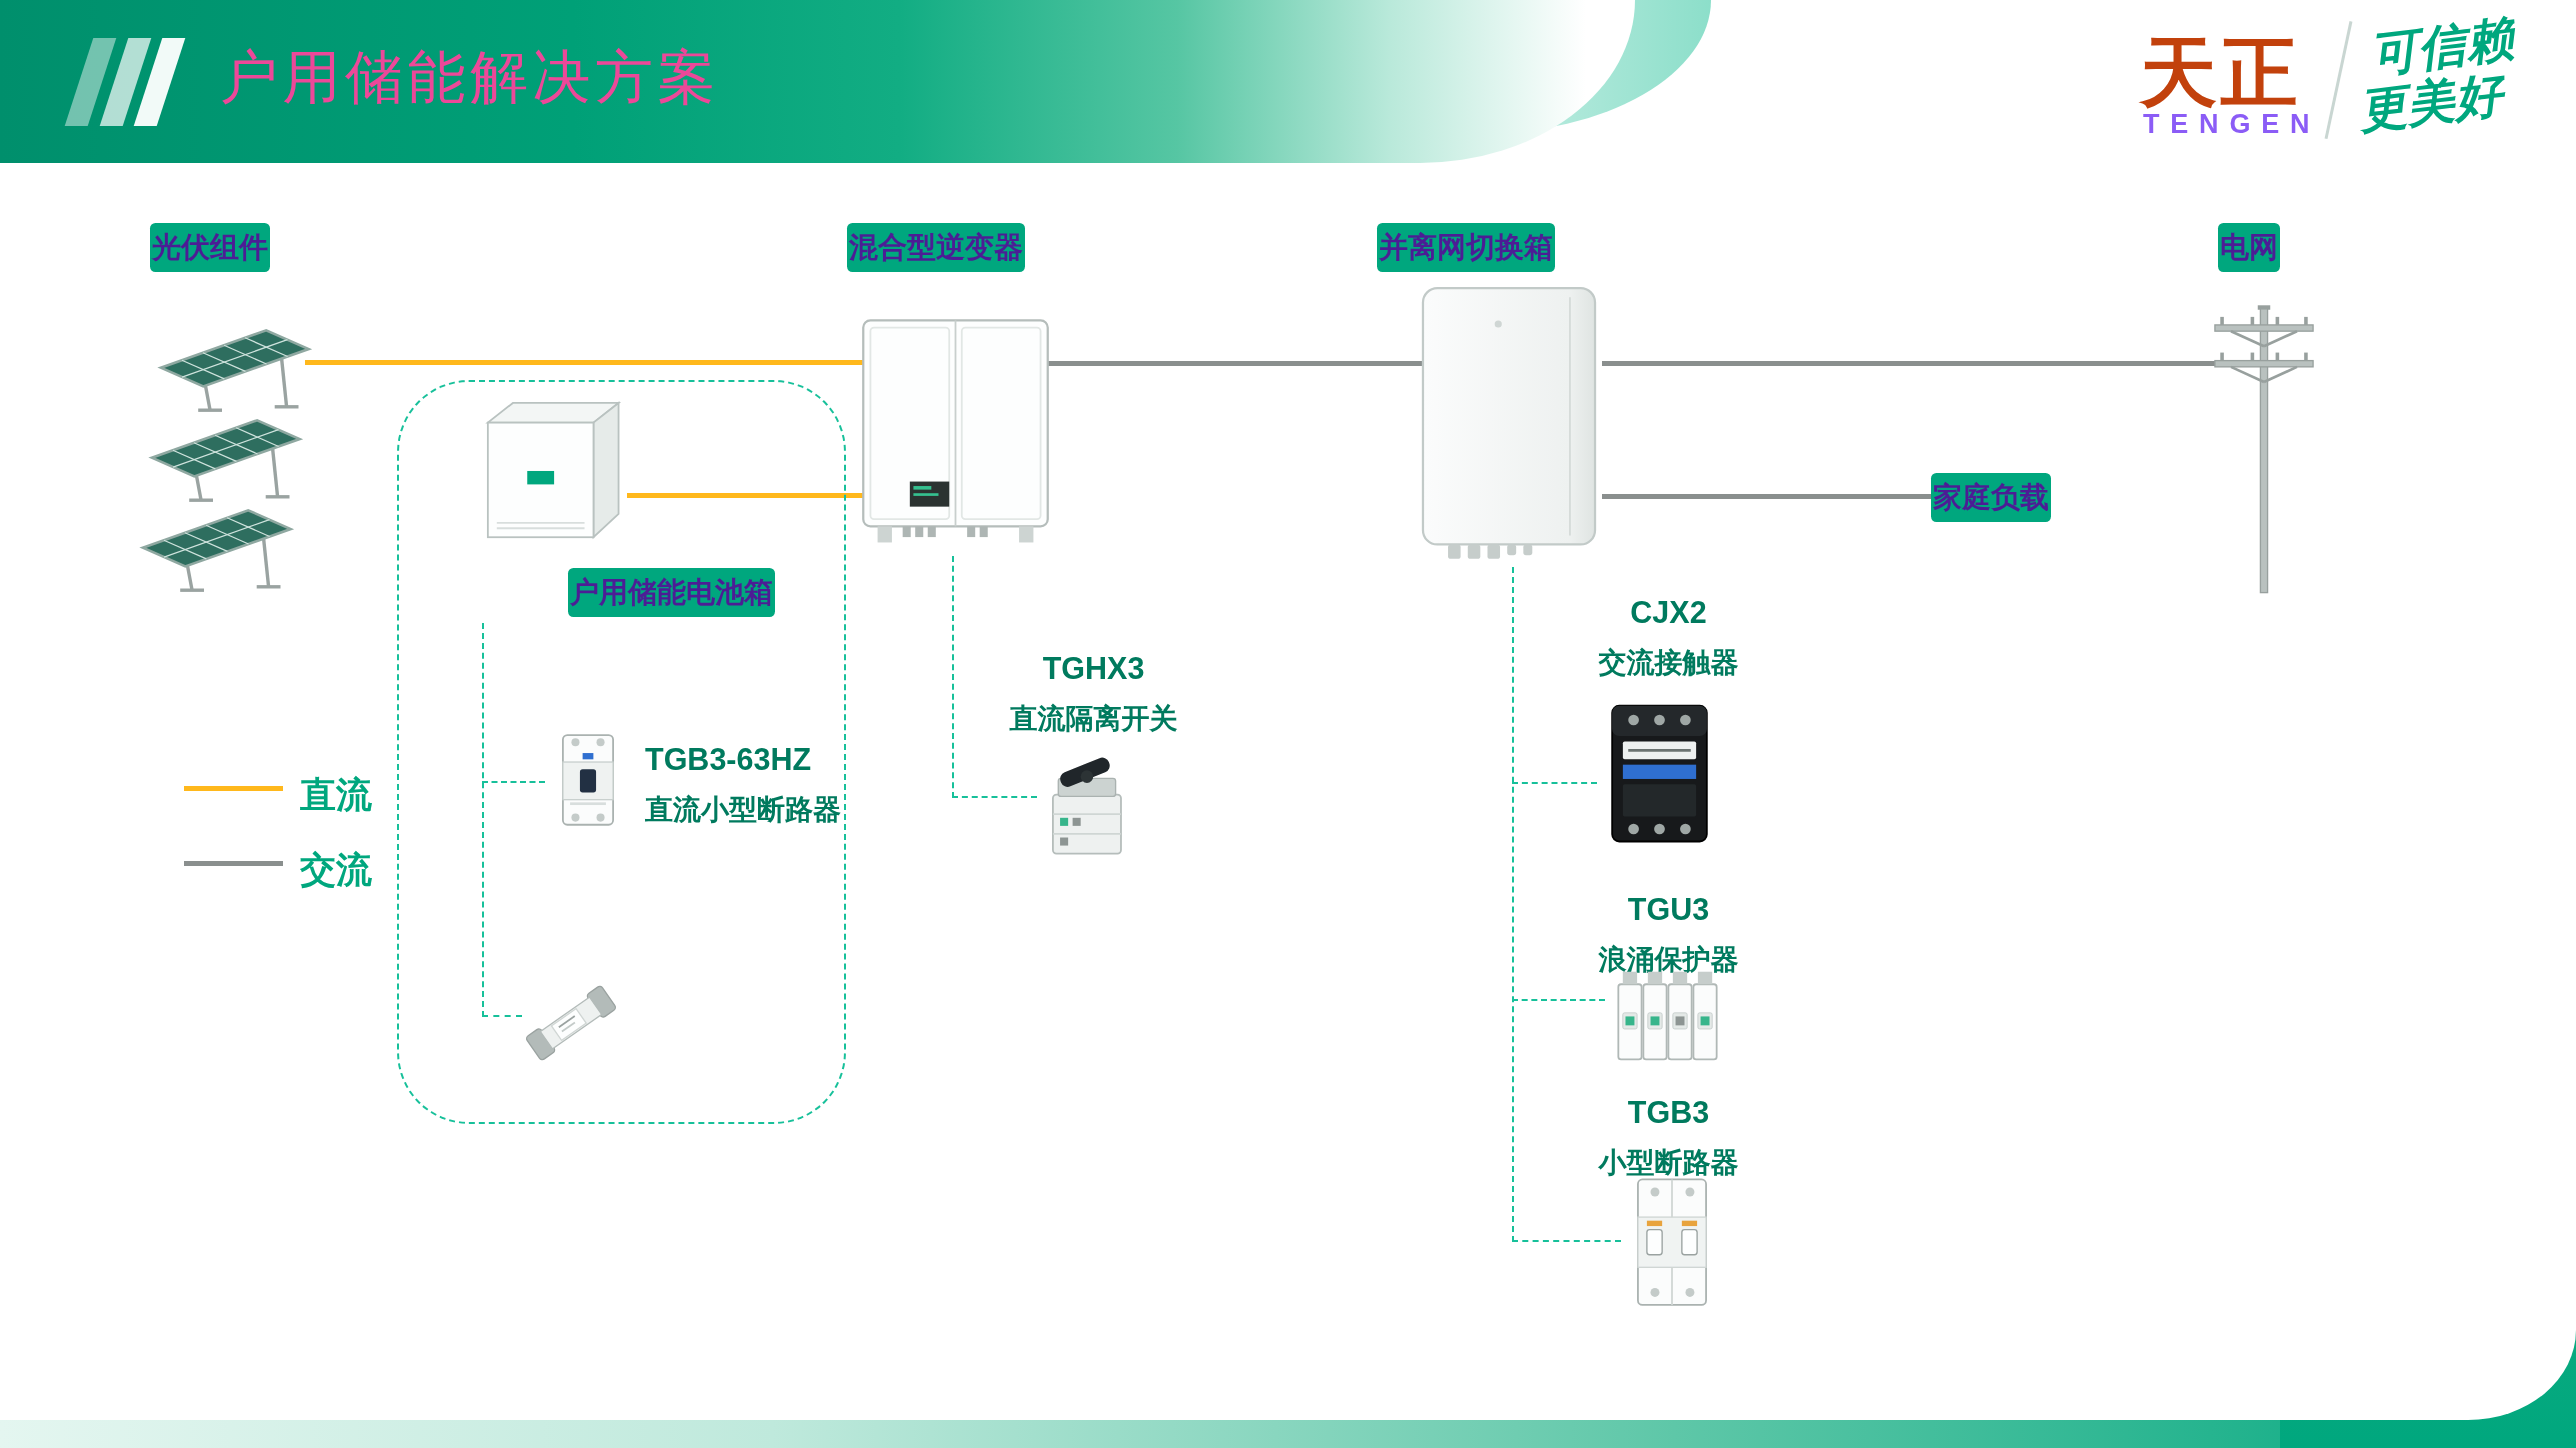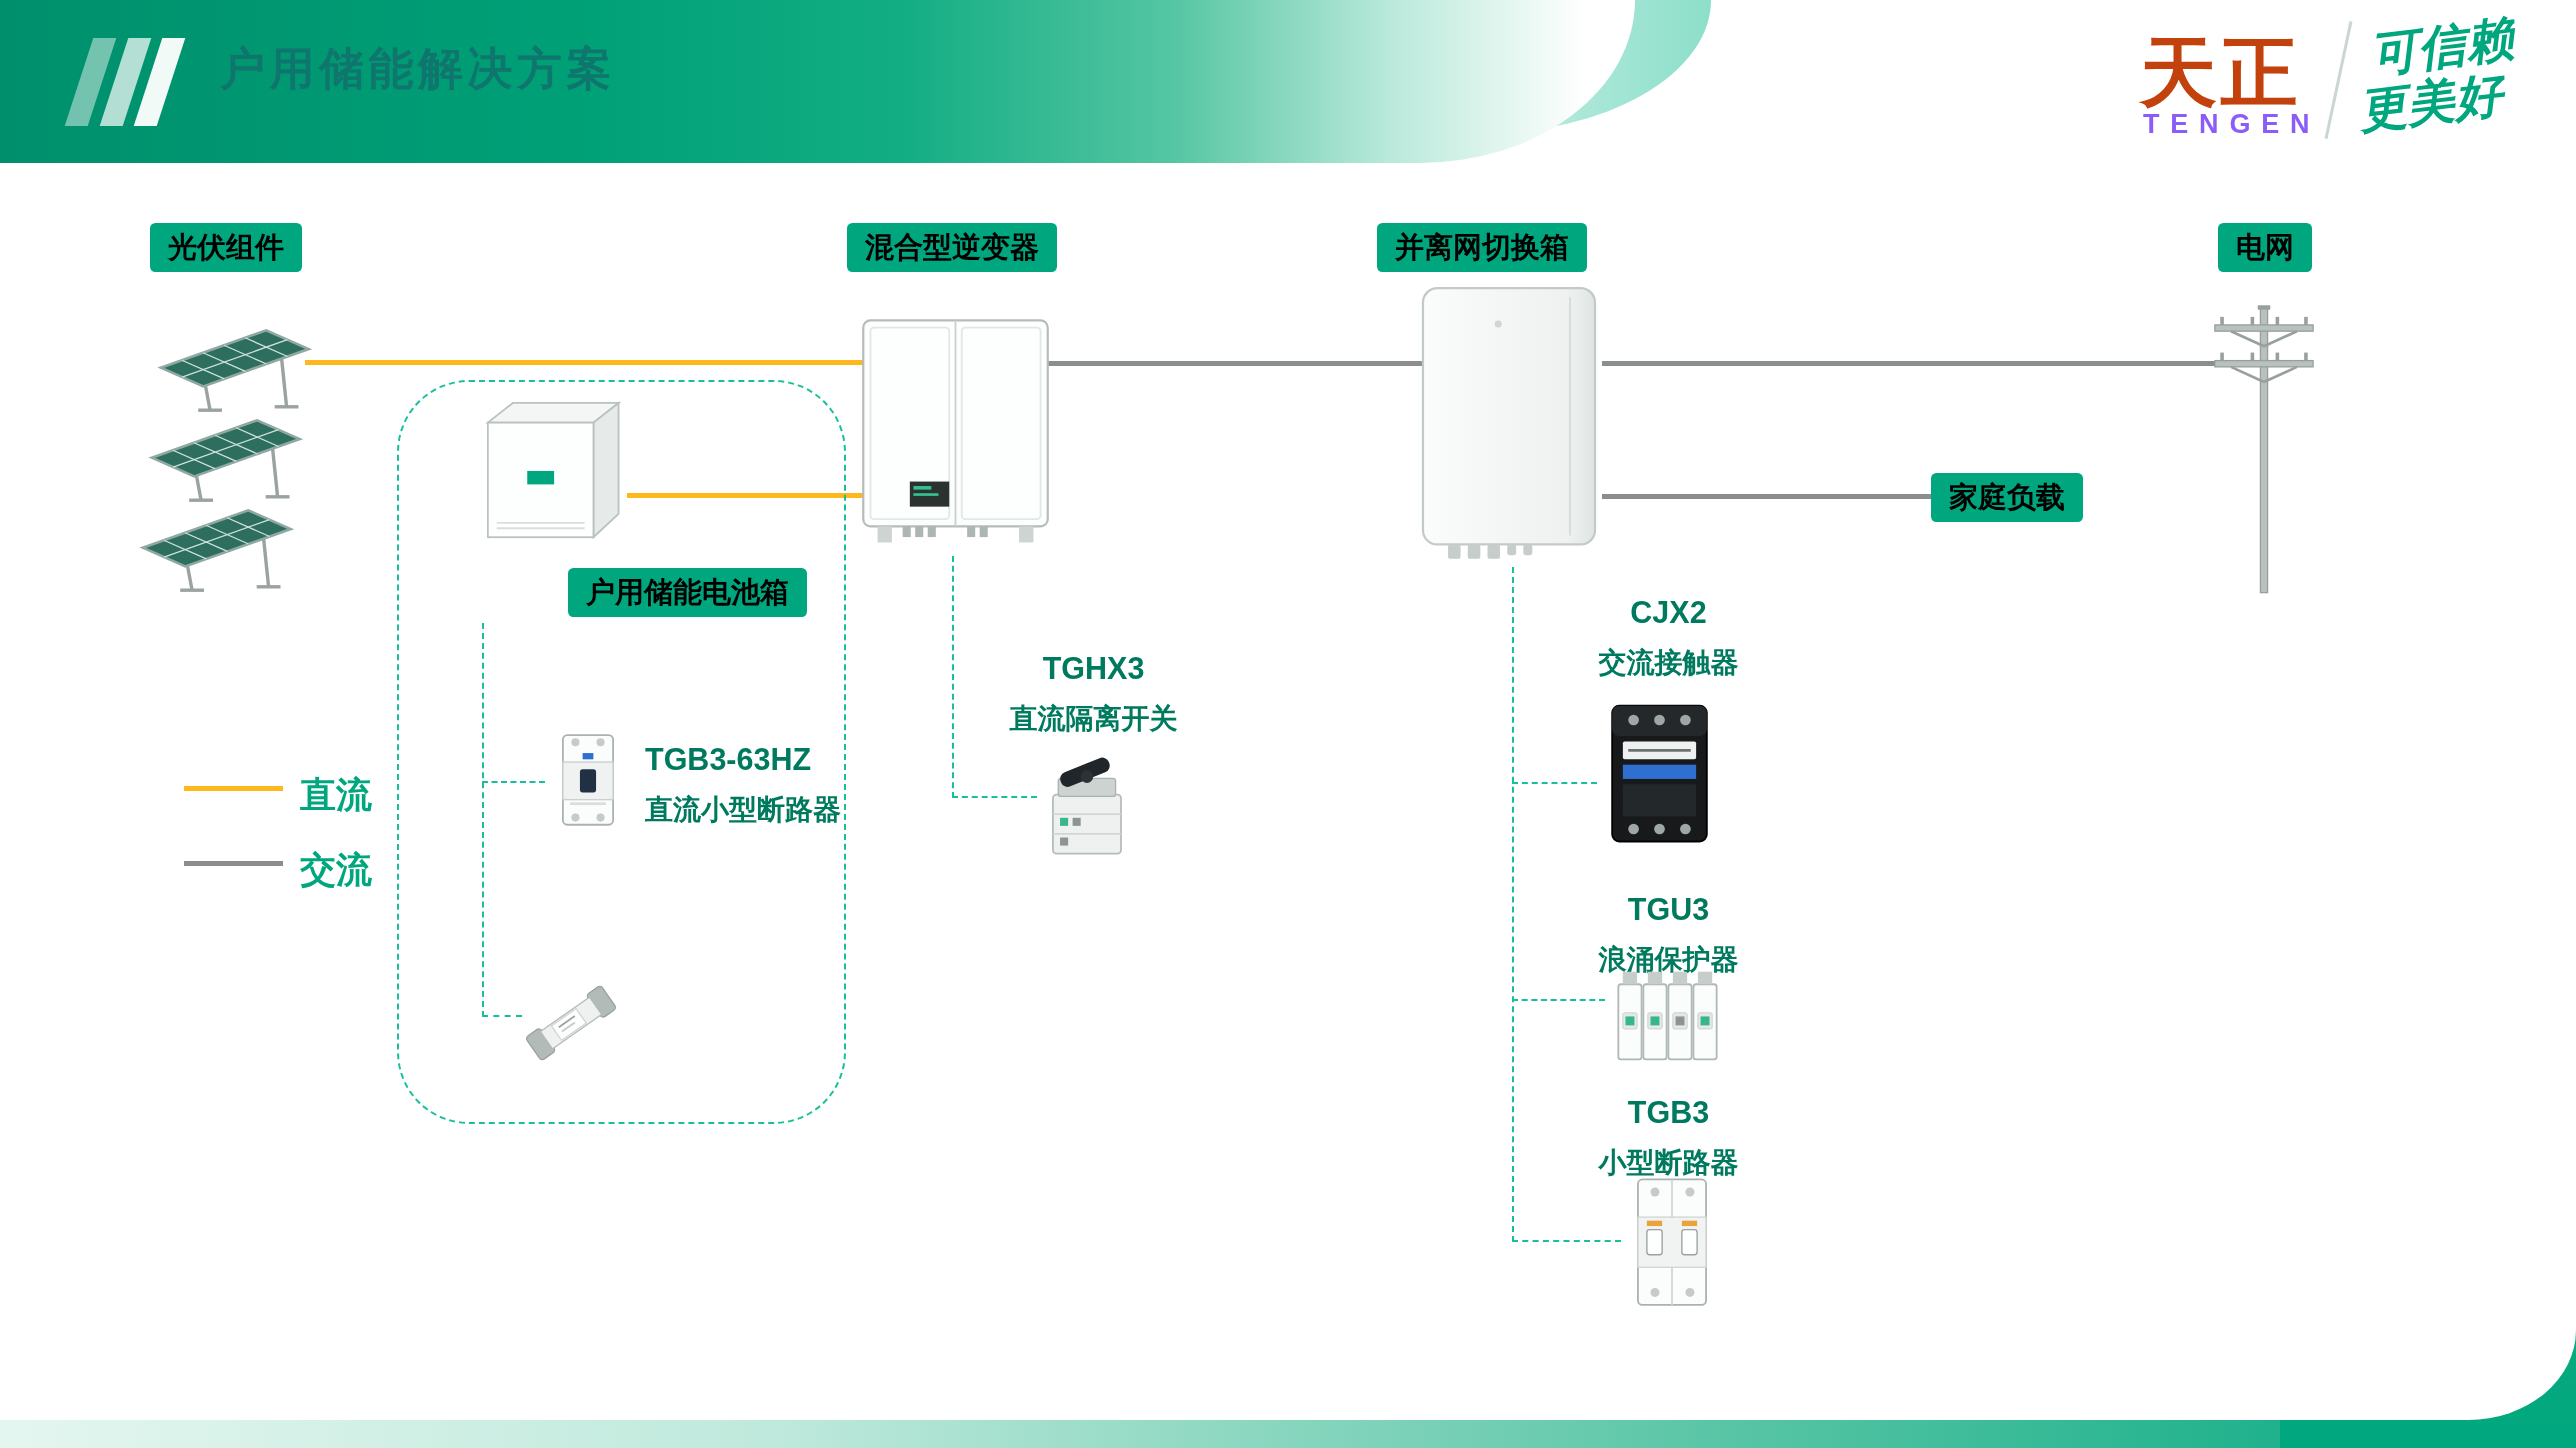--- a/index.html
+++ b/index.html
@@ -10,32 +10,32 @@
   
   .header-echo{position:absolute;left:0;top:0;width:1711px;height:134px;
     border-bottom-right-radius:233px 134px;
     background:linear-gradient(90deg,rgba(0,167,126,0) 72%,rgba(0,183,137,.45) 100%);}
   .header-main{position:absolute;left:0;top:0;width:1635px;height:163px;
     border-bottom-right-radius:215px 163px;
     background:linear-gradient(90deg,#008f6c 0%,#00a077 35%,#12ad83 55%,#56c6a3 72%,#b9e9da 85%,#ffffff 97%);}
   .title-bars{position:absolute;left:79px;top:38px;display:flex;}
   .title-bars span{display:block;width:23px;height:88px;margin-right:11.6px;transform:skewX(-18deg);}
   .bar1{background:rgba(255,255,255,.45);} .bar2{background:rgba(255,255,255,.7);} .bar3{background:rgba(255,255,255,.95);}
-  .page-title{position:absolute;left:220px;top:39px;font-size:45px;font-weight:bold;color:#0f766e;letter-spacing:4.5px;}
+  .page-title{position:absolute;left:220px;top:39px;font-size:58px;font-weight:normal;color:#ec4899;letter-spacing:4.5px;}
 
   .logo-cn{position:absolute;left:2140px;top:21.5px;font-size:77px;font-weight:bold;color:#c2410c;letter-spacing:3.6px;}
   .logo-en{position:absolute;left:2143px;top:109px;font-size:27px;font-weight:bold;color:#8b5cf6;letter-spacing:10.8px;}
   .logo-divider{position:absolute;left:2337px;top:20px;width:2.7px;height:120px;background:#c9d6d2;transform:rotate(12deg);}
   .slogan{position:absolute;left:2373px;top:20px;transform:rotate(-7deg);color:#00a77e;
     font-family:"DejaVu Serif",serif;font-style:italic;font-weight:bold;font-size:48px;line-height:1.12;}
   .slogan .l2{margin-left:-18px;}
 
   
-  .pill{position:absolute;background:#00a77e;color:#000000;font-weight:bold;font-size:29px;
-    padding:10px 18px;border-radius:5.4px;line-height:1;white-space:nowrap;}
+  .pill{position:absolute;background:#00a77e;color:#4c1d95;font-weight:bold;font-size:29px;
+    padding:10px 2px;border-radius:5.4px;line-height:1;white-space:nowrap;}
 
   
   .hline{position:absolute;height:4.5px;}
   .dc{background:#FFB81C;} .ac{background:#8A8F8E;}
   .dash-h{position:absolute;height:0;border-top:2.7px dashed #17C09A;}
   .dash-v{position:absolute;width:0;border-left:2.7px dashed #17C09A;}
   .group-outline{position:absolute;left:397px;top:380px;width:445px;height:740px;
     border:2.7px dashed #17C09A;border-radius:72px;}
 
   

